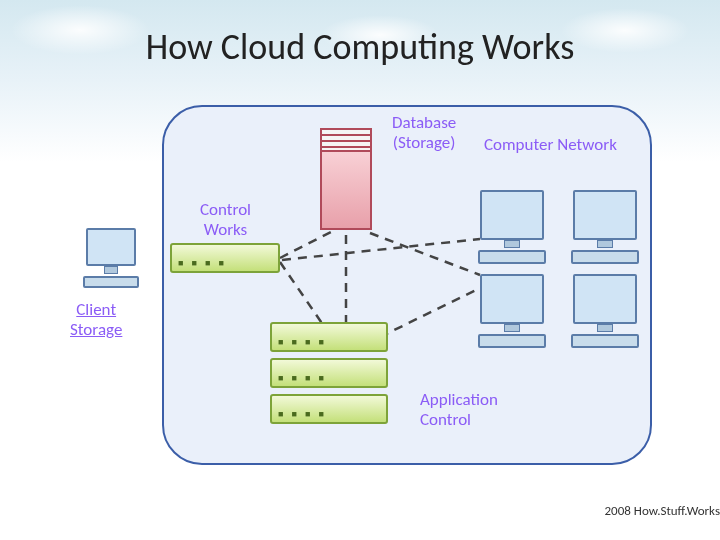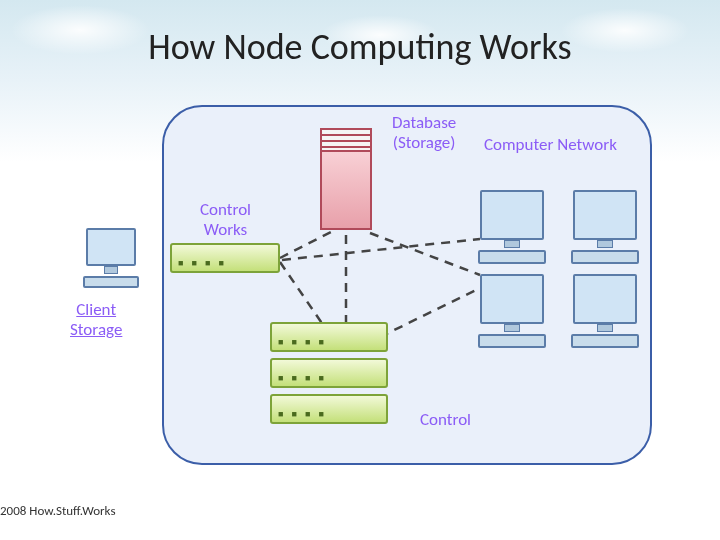--- a/index.html
+++ b/index.html
@@ -167,33 +167,33 @@
     background: #c8dceb;
     border: 2px solid #5b7ca8;
     border-radius: 2px;
     margin: 2px auto 0;
   }
 
   .attribution {
     position: absolute;
     bottom: 22px;
     left: 0; right: 0;
-    text-align: left;
+    text-align: right;
     font-size: 13px;
     color: #333;
   }
 </style>
 </head>
 <body>
 
 <div class="cloud c1"></div>
 <div class="cloud c2"></div>
 <div class="cloud c3"></div>
 
-<div class="title">How Node Computing Works</div>
+<div class="title">How Cloud Computing Works</div>
 
 <div class="diagram-box"></div>
 
 <svg class="lines">
 
   <line x1="280" y1="153" x2="333" y2="126" stroke="#444" stroke-width="2.5" stroke-dasharray="9 7"></line>
   <line x1="282" y1="155" x2="480" y2="134" stroke="#444" stroke-width="2.5" stroke-dasharray="9 7"></line>
   <line x1="280" y1="157" x2="330" y2="230" stroke="#444" stroke-width="2.5" stroke-dasharray="9 7"></line>
   <line x1="346" y1="130" x2="346" y2="228" stroke="#444" stroke-width="2.5" stroke-dasharray="9 7"></line>
   <line x1="370" y1="128" x2="480" y2="170" stroke="#444" stroke-width="2.5" stroke-dasharray="9 7"></line>
@@ -209,21 +209,21 @@
 </div>
 <div class="label" style="top:200px; left:200px;">
   <span>Control</span><br>
   <span>Works</span>
 </div>
 <div class="label" style="top:300px; left:70px;text-decoration:underline;">
   <span>Client</span><br>
   <span>Storage</span>
 </div>
 <div class="label" style="top:390px; left:420px; text-align:left;">
-  <br>
+  <span>Application</span><br>
   <span>Control</span>
 </div>
 
 <div class="client-computer">
   <div class="monitor"></div>
   <div class="monitor-stand"></div>
   <div class="keyboard"></div>
 </div>
 
 <div class="control-node">

